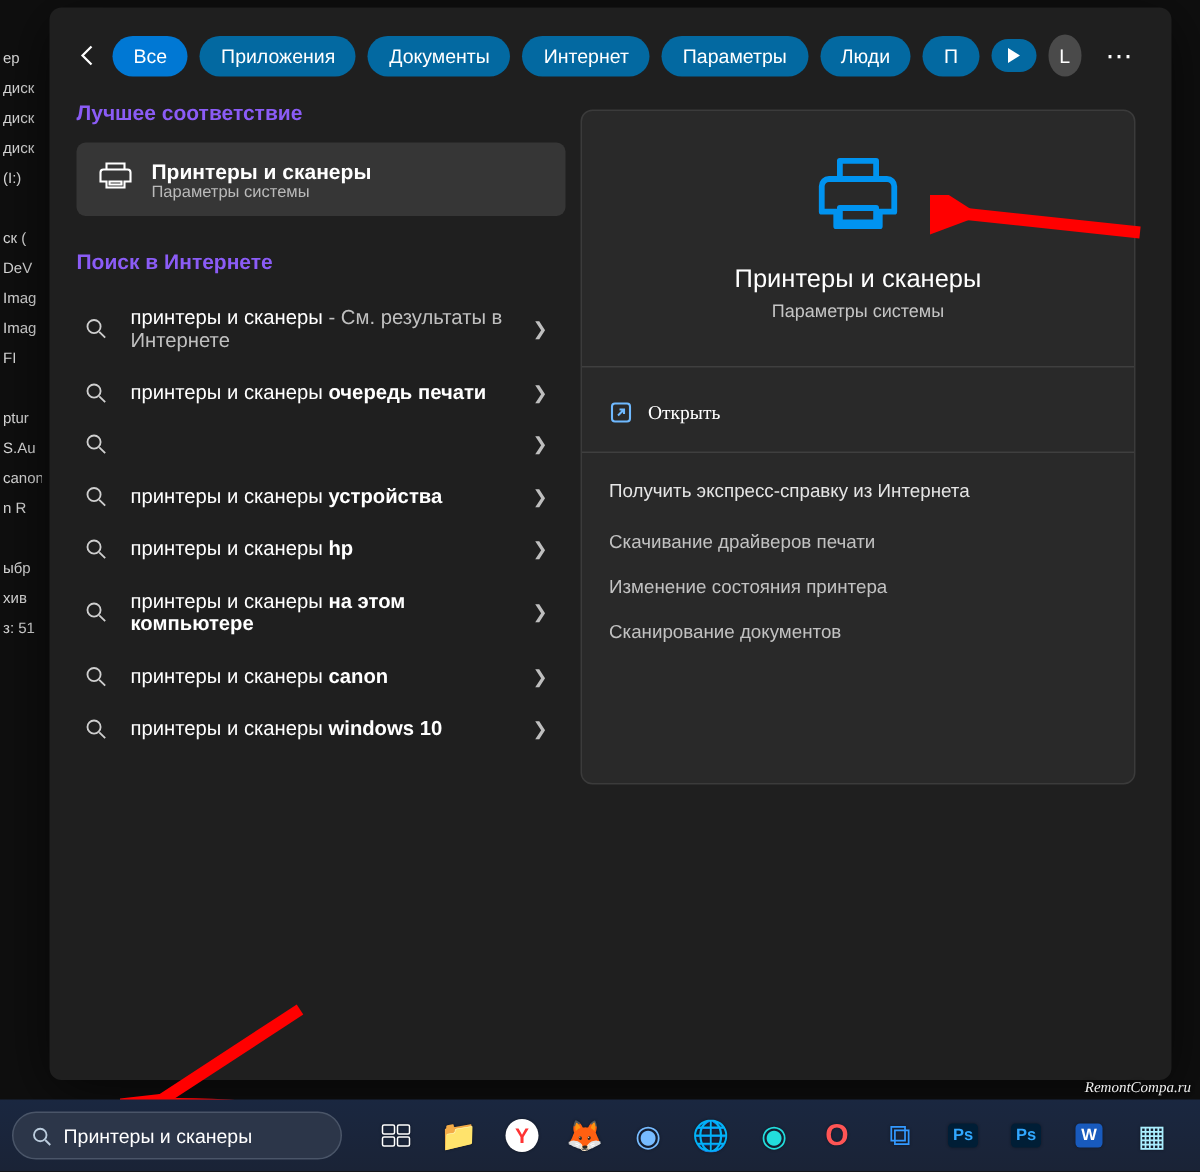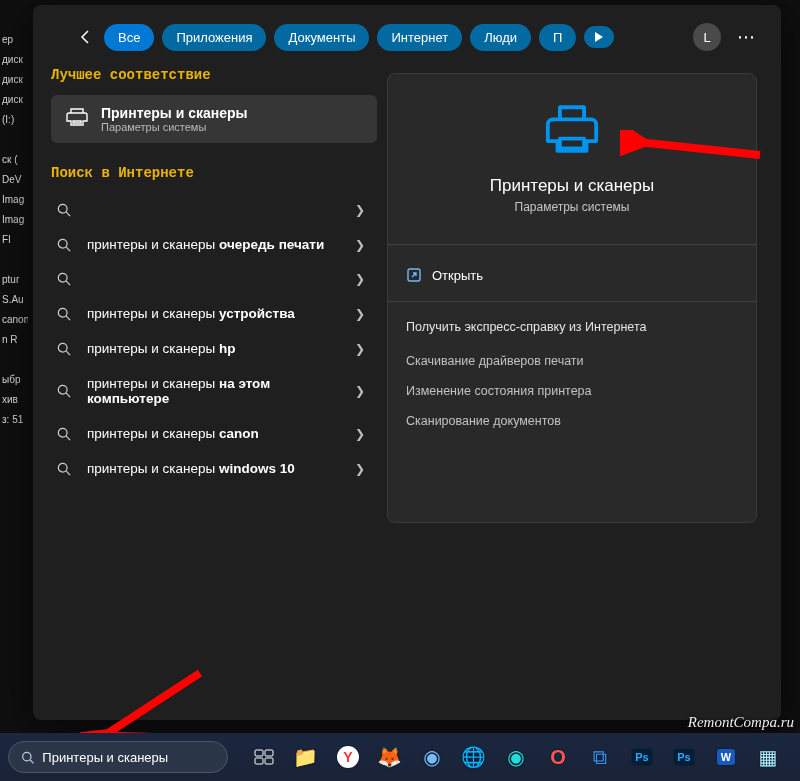--- a/index.html
+++ b/index.html
@@ -26,21 +26,20 @@
     left: 33px; top: 5px;
     width: 748px; height: 715px;
     background: #1f1f1f;
     border-radius: 8px;
     box-shadow: 0 8px 40px rgba(0,0,0,.6);
     overflow: hidden;
   }
   .sw-header {
     display: flex; align-items: center; gap: 8px;
     padding: 18px 18px 10px 18px;
-    margin-left: 25px;
   }
   .back-btn {
     width: 20px; height: 20px; display:flex; align-items:center; justify-content:center;
     color:#fff;
   }
   .pill {
     background: #0369a1;
     color: #fff;
     font-size: 13px;
     padding: 6px 14px;
@@ -53,21 +52,21 @@
   .pill.icon-only { padding: 6px 10px; display:flex; align-items:center; }
   .avatar {
     width: 28px; height: 28px; border-radius: 50%;
     background: #4a4a4a; display:flex; align-items:center; justify-content:center;
     font-size: 13px; margin-left:auto;
   }
   .more-btn { color:#fff; font-size:18px; padding:0 8px; }
   .sw-body { display: flex; height: calc(100% - 60px); }
   .left-col { width: 350px; padding: 6px 0 0 18px; }
   .right-col { flex: 1; padding: 12px 24px 0 4px; }
-  .section-title { font-size: 14px; font-weight: 600; color:#eab308; margin-bottom: 12px; font-family: Liberation Mono, monospace;}
+  .section-title { font-size: 14px; font-weight: 600; color:#8b5cf6; margin-bottom: 12px;}
   .best-card {
     background: #363636;
     border-radius: 6px;
     padding: 10px 14px;
     display:flex; align-items:center; gap: 12px;
     margin-bottom: 22px;
     margin-right: 6px;
   }
   .best-icon { color:#fff; }
   .best-title { font-size: 14px; font-weight: 600; }
@@ -89,23 +88,24 @@
     border: 1px solid #3b3b3b;
     border-radius: 8px;
     padding: 26px 14px 10px 14px;
     min-height: 450px;
   }
   .preview-icon { display:flex; justify-content:center; color:#0093f0; margin-bottom: 18px;}
   .preview-title { text-align:center; font-size: 17px; margin-bottom: 4px;}
   .preview-sub { text-align:center; font-size: 12px; color:#c5c5c5; margin-bottom: 30px;}
   .hr { height:1px; background:#3f3f3f; margin: 0 -14px 14px -14px; }
   .open-row {
-    display:flex; align-items:center; gap:10px;
+    display:flex; align-items:flex-start; gap:10px;
     font-size: 13px; color:#fff; padding: 8px 0 18px 4px;
     cursor:pointer;
+    font-family:Liberation Serif, serif;
   }
   .open-row svg { color:#6fb9ff;}
   .help-title { font-size: 12.5px; color:#e5e5e5; padding: 4px 4px 12px 4px;}
   .help-item { font-size: 12.5px; color:#c2c2c2; padding: 8px 4px; cursor:pointer;}
   
   .taskbar {
     position:absolute; left:0; bottom:0; width:800px; height:48px;
     background: linear-gradient(180deg,#1a2740,#1a2336);
     display:flex; align-items:center;
     padding: 0 4px;
@@ -137,21 +137,21 @@
     position:absolute; left:80px; top:665px; pointer-events:none;
   }
   .ellipse {
     position:absolute; left:4px; top:732px; width:230px; height:46px;
     border: 3px solid #ff0000; border-radius: 50%;
     pointer-events:none;
   }
   .watermark {
     position:absolute; right:6px; bottom:50px;
     font-family: Georgia, serif;
-    font-size: 15px; color:#eee;
+    font-size: 10px; color:#eee;
     font-style: italic;
     text-shadow: 0 0 3px #000;
   }
 </style>
 </head>
 <body>
 
 <div class="desktop-bg"></div>
 <div class="desktop-col" id="desktop-col">
     <div>ер</div>
@@ -180,20 +180,21 @@
   <div class="sw-header">
     <div class="back-btn">
       <svg width="16" height="16" viewBox="0 0 16 16">
           <path d="M10 2 L4 8 L10 14" stroke="#fff" stroke-width="1.5" fill="none"></path>
         </svg>
     </div>
     <div class="pill active">Все</div>
     <div class="pill">Приложения</div>
     <div class="pill">Документы</div>
     <div class="pill">Интернет</div>
+    <div class="pill">Параметры</div>
     <div class="pill">Люди</div>
     <div class="pill">П</div>
     <div class="pill icon-only">
       <svg width="10" height="10" viewBox="0 0 10 10">
           <path d="M1 0 L9 5 L1 10 Z" fill="#fff"></path>
         </svg>
     </div>
     <div class="avatar">L</div>
     <div class="more-btn">
       <span>⋯</span>
@@ -217,20 +218,21 @@
 
       <div class="section-title">Поиск в Интернете</div>
       <div id="results-list">
           <div class="result-row">
             <div class="search-icon-sm">
               <svg width="14" height="14" viewBox="0 0 16 16">
                 <circle cx="6.5" cy="6.5" r="5" stroke="#cfcfcf" stroke-width="1.4" fill="none"></circle>
                 <line x1="10.5" y1="10.5" x2="15" y2="15" stroke="#cfcfcf" stroke-width="1.4"></line>
               </svg>
             </div>
+  <div class="result-text"><span>принтеры и сканеры</span><b></b><span class="dim"> - См. результаты в Интернете</span></div>
   <div class="chev">❯</div>
           </div>
           <div class="result-row">
             <div class="search-icon-sm">
               <svg width="14" height="14" viewBox="0 0 16 16">
                 <circle cx="6.5" cy="6.5" r="5" stroke="#cfcfcf" stroke-width="1.4" fill="none"></circle>
                 <line x1="10.5" y1="10.5" x2="15" y2="15" stroke="#cfcfcf" stroke-width="1.4"></line>
               </svg>
             </div>
   <div class="result-text"><span>принтеры и сканеры </span><b>очередь печати</b><span class="dim"></span></div>

